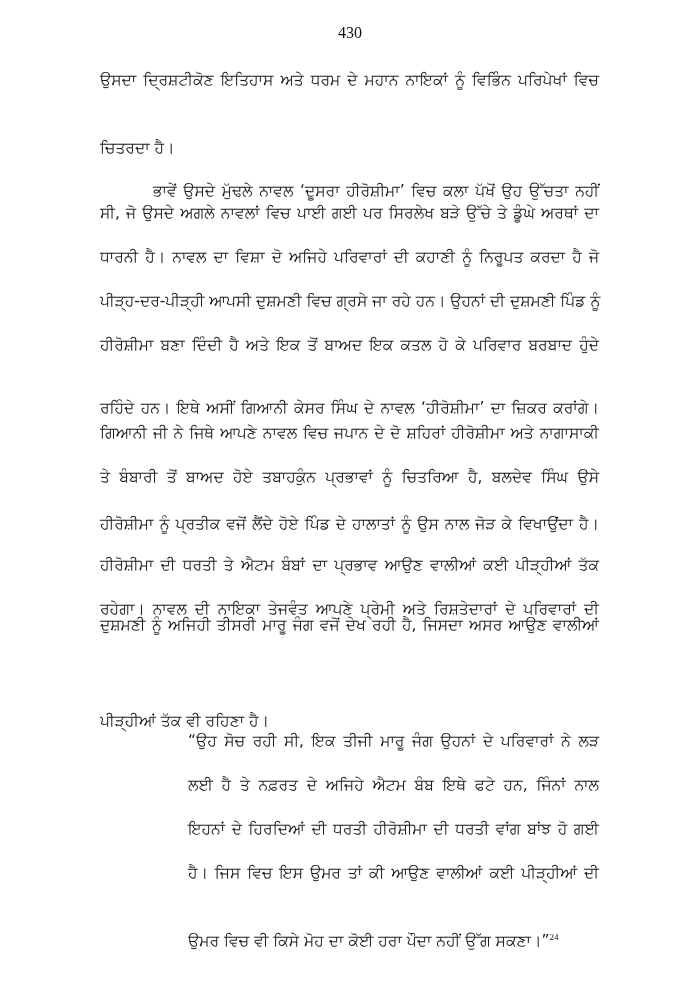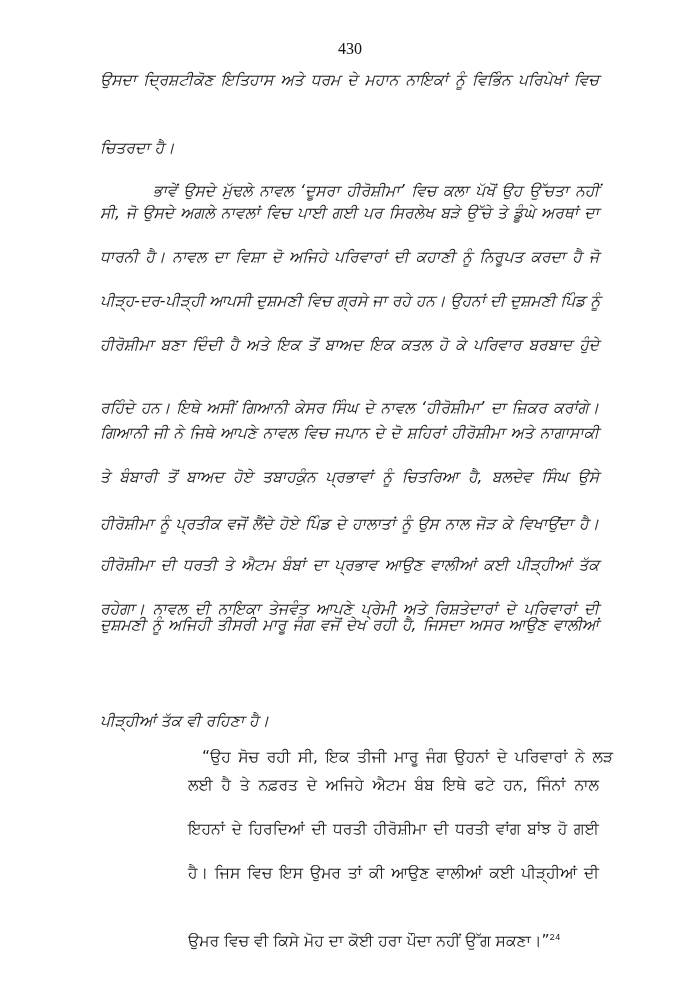--- a/index.html
+++ b/index.html
@@ -10,21 +10,21 @@
     body {
       width: 700px;
       height: 989px;
       position: relative;
       overflow: hidden;
       font-family: "DejaVu Sans", "Liberation Sans", sans-serif;
       color: #1a1a1a;
     }
     .page-number {
       position: absolute;
-      top: 40px;
+      top: 24px;
       left: 0;
       width: 700px;
       text-align: center;
       font-family: "Liberation Serif", "DejaVu Serif", serif;
       font-size: 16px;
       color: #111;
     }
     .line {
       position: absolute;
       font-size: 15.5px;
@@ -32,29 +32,29 @@
       white-space: nowrap;
       text-align: justify;
       text-align-last: justify;
       -moz-text-align-last: justify;
     }
     .line.last {
       text-align-last: left;
       margin-top: 24px;
       -moz-text-align-last: left;
     }
-    .body-line { left: 100px; width: 499px; font-style: italic; }
+    .body-line { left: 100px; width: 499px; }
     .body-line.indent { left: 153px; width: 446px; margin-top: 22px; }
     .quote-line { left: 188px; width: 411px; }
-    .quote-line.first { left: 202px; width: 411px; margin-top: 16px; }
+    .quote-line.first { left: 188px; width: 411px; }
     sup.fn {
       font-size: 9px;
       vertical-align: super;
       line-height: 0;
-      font-family: Liberation Mono, monospace;
+      font-family: Liberation Serif, serif;
     }
   </style>
 </head>
 <body>
 
 <div>
 
   <div class="page-number">430</div>
 
   <div>

